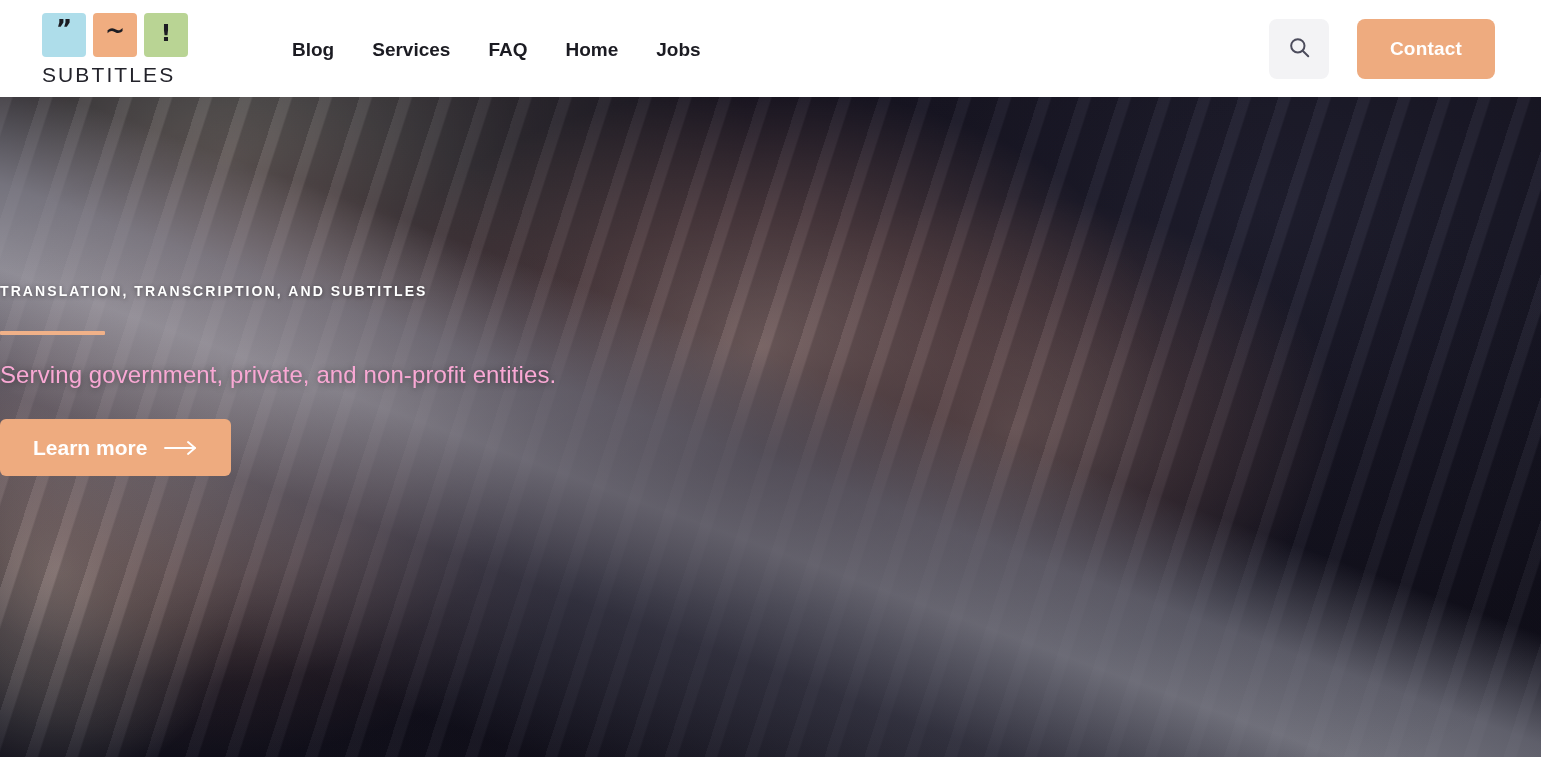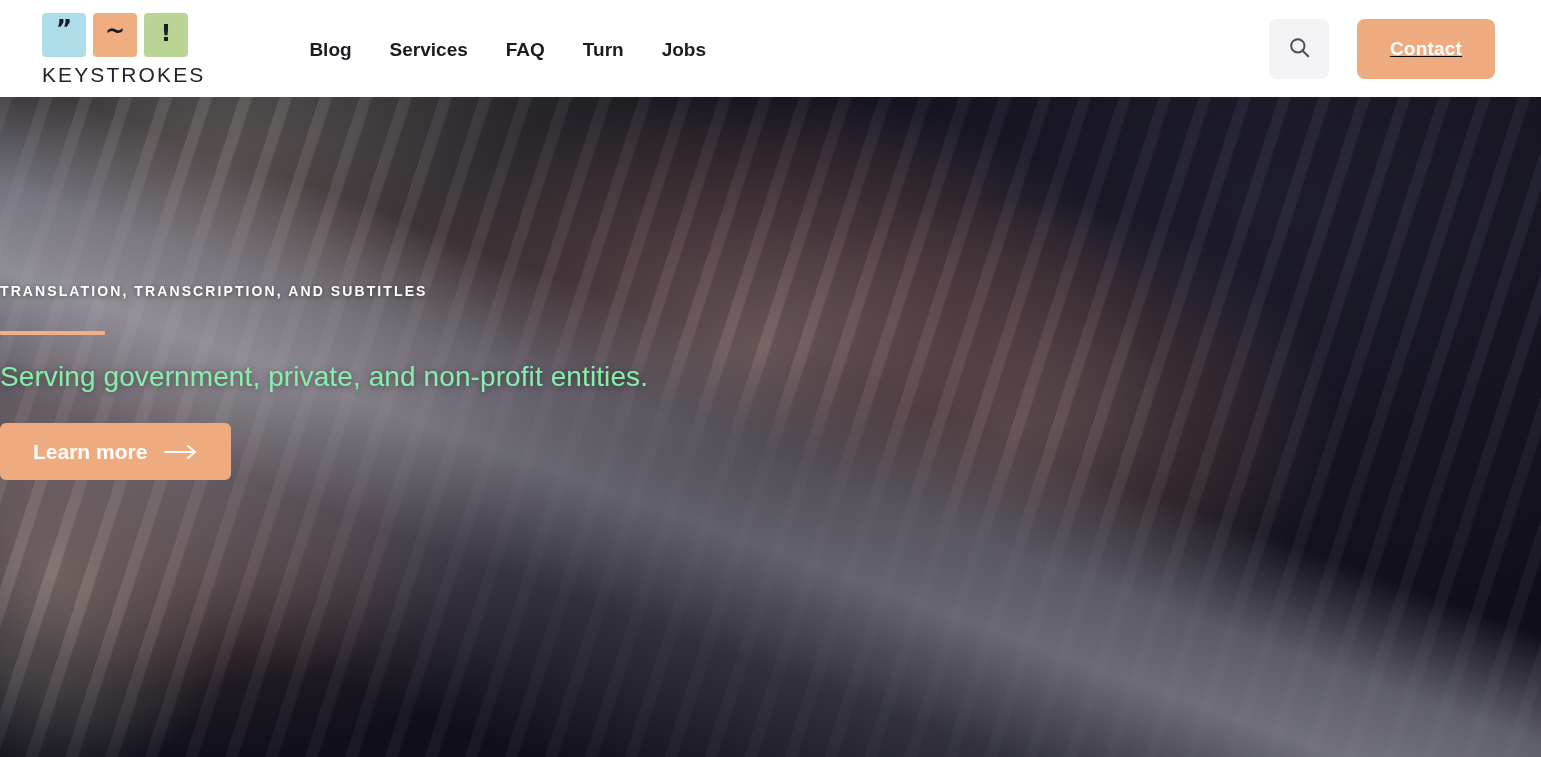--- a/index.html
+++ b/index.html
@@ -92,21 +92,20 @@
     padding: 10px 19px;
     white-space: nowrap;
   }
 
   .header-spacer { flex: 1 1 auto; }
 
   .header-actions {
     display: flex;
     align-items: flex-start;
     gap: 28px;
-    text-decoration: underline;
   }
 
   .search-btn {
     width: 60px;
     height: 60px;
     border-radius: 8px;
     background: #f3f3f5;
     border: none;
     display: flex;
     align-items: center;
@@ -244,23 +243,23 @@
   .hero-divider {
     margin-top: 32px;
     width: 105px;
     height: 4px;
     background: #f0b188;
     border-radius: 1px;
   }
 
   .hero-subtitle {
     margin-top: 26px;
-    font-size: 28px;
+    font-size: 24px;
     font-weight: normal;
-    color: #86efac;
+    color: #f9a8d4;
     letter-spacing: 0.1px;
     text-shadow: 0 1px 7px rgba(0,0,0,0.42);
   }
 
   .hero-cta {
     margin-top: 30px;
     height: 57px;
     padding: 12px 33px;
     border: none;
     border-radius: 6px;
@@ -292,28 +291,28 @@
         <div class="brand-tile t-quote">
           <span>”</span>
         </div>
         <div class="brand-tile t-tilde">
           <span>~</span>
         </div>
         <div class="brand-tile t-bang">
           <span>!</span>
         </div>
       </div>
-      <div class="brand-name">KEYSTROKES</div>
+      <div class="brand-name">SUBTITLES</div>
     </a>
 
     <nav class="main-nav">
       <a class="nav-link" href="#">Blog</a>
       <a class="nav-link" href="#">Services</a>
       <a class="nav-link" href="#">FAQ</a>
-      <a class="nav-link" href="#">Turn</a>
+      <a class="nav-link" href="#">Home</a>
       <a class="nav-link" href="#">Jobs</a>
     </nav>
 
     <div class="header-spacer"></div>
 
     <div class="header-actions">
       <button class="search-btn">
         <span>
           <svg width="25" height="25" viewBox="0 0 24 24" fill="none" stroke="#4c4c5c" stroke-width="1.9" stroke-linecap="round">
             <circle cx="10.4" cy="10.4" r="6.4"></circle>

